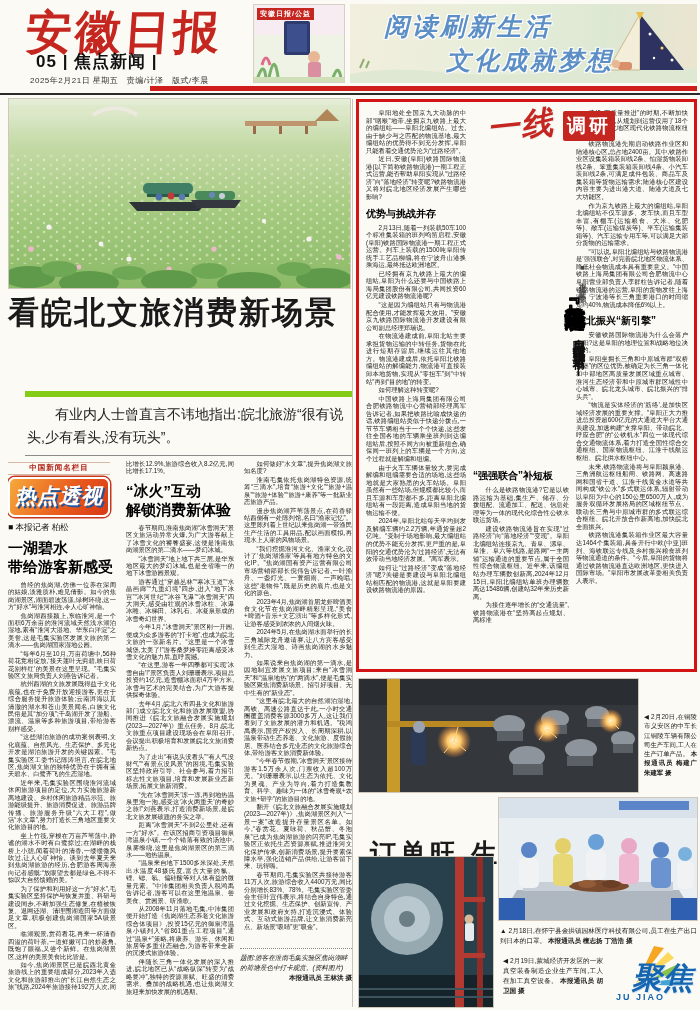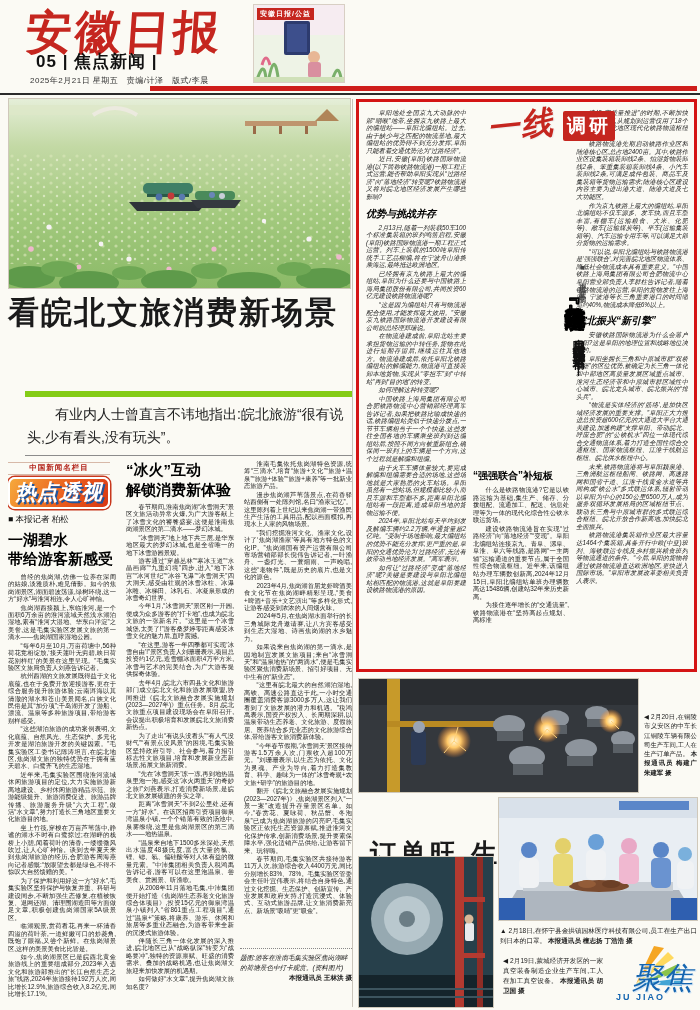--- a/index.html
+++ b/index.html
@@ -37,33 +37,33 @@
   .intro p{margin:0;text-indent:2em;}
   .feature-body{position:absolute;left:8px;top:460px;width:344px;height:545px;overflow:hidden;
     column-count:3;column-gap:10px;column-fill:auto;font-size:6.3px;line-height:1.18;
     text-align:justify;color:#222;}
   .feature-body p{margin:0 0 1px;text-indent:2em;}
   .feature-body h4{font-size:15px;line-height:1.3;margin:6px 0 4px;color:#000;break-inside:avoid;}
   .feature-body h4 span{display:block;}
   .badge-wrap{width:102px;break-inside:avoid;margin:2px 0 5px;}
   .badge-top{font-size:7.5px;font-weight:bold;color:#b3261c;text-align:center;letter-spacing:1px;
     border-top:1px solid #d7b9a8;border-bottom:1px solid #d7b9a8;padding:1px 0;margin-bottom:2px;}
-  .badge-main{height:32px;border-radius:7px;border:2px solid #fff;box-shadow:0 0 0 1.5px #c8371c;
+  .badge-main{height:40px;border-radius:7px;border:2px solid #fff;box-shadow:0 0 0 1.5px #c8371c;
     background:linear-gradient(120deg,#f6a93c,#ea5e1e 55%,#d93714);display:flex;align-items:center;
     justify-content:center;color:#fff;font-size:21px;font-weight:900;font-style:italic;letter-spacing:1px;
     text-shadow:2px 2px 0 #1f56a0;}
   .feature-byline{font-size:8.5px;font-weight:normal;margin:2px 0 6px;color:#111;}
   .timu-caption{position:absolute;left:240px;top:948px;width:112px;background:#fbfaf4;
     border-top:1px dotted #888;padding-top:4px;font-size:6.6px;line-height:1.45;font-style:italic;}
   .timu-caption .credit{display:block;text-align:right;font-weight:bold;font-style:normal;margin-top:1px;}
 
   
   .diaoyan{position:absolute;left:356px;top:99px;width:341px;height:573px;border:3px solid #d41414;
     background:#fbfaf4;padding:7px 6px 5px 7px;display:flex;gap:7px;}
-  .dy-col{font-size:6.3px;line-height:1.2;text-align:justify;overflow:hidden;color:#222;font-style:italic;}
+  .dy-col{font-size:6.3px;line-height:1.2;text-align:justify;overflow:hidden;color:#222;}
   .dy-col p{margin:0 0 1px;text-indent:2em;}
   .dy-col h4,.dy-mid h4{font-size:10px;font-weight:900;margin:7px 0 4px;color:#000;}
   .dy-colA{width:100px;}
   .dy-mid{width:96px;position:relative;display:flex;flex-direction:column;}
   .dy-colC{flex:1;}
   .dy-logo{position:absolute;left:128px;top:2px;width:210px;display:flex;align-items:center;z-index:3;}
   .dy-logo-script{font-family:"DejaVu Serif",serif;font-size:32px;font-weight:900;font-style:italic;
     color:#c5261f;transform:rotate(-6deg);letter-spacing:2px;text-shadow:1px 1px 0 #eee;}
   .dy-logo-box{margin-left:8px;background:#c5261f;color:#fff;font-size:19px;font-weight:900;
     padding:2px 4px;letter-spacing:3px;border-radius:2px;}
@@ -81,21 +81,21 @@
     text-align:justify;}
   .caption-credit{font-weight:bold;}
   .dingdan-title{position:absolute;left:370px;top:836px;font-size:26px;font-weight:900;letter-spacing:4px;}
   .food-photo{position:absolute;left:498px;top:797px;width:200px;height:124px;border:1px solid #cfc8ba;}
   .mask-caption{position:absolute;left:500px;top:926px;width:197px;font-size:6.6px;line-height:1.5;
     text-align:justify;}
   .vac-photo{position:absolute;left:358px;top:856px;width:136px;height:152px;border:1px solid #cfc8ba;}
   .vac-caption{position:absolute;left:503px;top:956px;width:100px;font-size:6.6px;line-height:1.5;
     text-align:justify;}
   .jujiao{position:absolute;left:606px;top:944px;width:92px;height:64px;}
-  .jujiao-main{position:absolute;left:26px;top:14px;font-size:30px;font-weight:400;font-style:italic;
+  .jujiao-main{position:absolute;left:26px;top:14px;font-size:30px;font-weight:700;font-style:italic;
     color:#1565b0;letter-spacing:1px;text-shadow:1px 1px 0 #cfe3f4;}
   .jujiao-sub{position:absolute;left:10px;top:48px;font-size:9px;font-weight:bold;color:#1565b0;
     letter-spacing:2px;}
 </style>
 </head>
 <body>
 
 <div id="page" data-interactable="false">
 
   <div class="paper-name" data-interactable="false">安徽日报</div>
@@ -110,20 +110,37 @@
       <rect x="30" y="16" width="26" height="34" rx="2" fill="#2d3b6e"></rect>
       <rect x="33" y="19" width="20" height="28" fill="#3d4f8c"></rect>
       <circle cx="60" cy="52" r="6" fill="#e8b795"></circle>
       <rect x="54" y="57" width="13" height="16" rx="3" fill="#d98f9f"></rect>
       <path d="M2,78 q8,-26 10,-4 M14,78 q6,-34 10,-6 M78,76 q6,-20 9,-3" stroke="#7ab06a" stroke-width="3" fill="none"></path>
       <path d="M8,60 q4,-14 8,0" stroke="#e06a8a" stroke-width="3" fill="none"></path>
       <rect y="72" width="92" height="7" fill="#cfe0b8"></rect>
     </svg>
   </div>
 
+  <div class="banner" data-interactable="false">
+    <svg data-interactable="false" width="347" height="79" viewBox="0 0 347 79" style="position:absolute;left:0;top:0;">
+      <path d="M0,70 q40,-8 90,-2 t120,0 t137,-4 v15 h-347 z" fill="#dfe8d2"></path>
+      <path d="M10,64 l4,-9 M16,64 l3,-7 M300,60 l4,-8 M308,62 l3,-6" stroke="#8fae74" stroke-width="2"></path>
+      <polygon points="258,66 290,10 290,66" fill="#f3eeda" stroke="#c9b98c" stroke-width="1"></polygon>
+      <polygon points="290,10 334,66 290,66" fill="#2d3260"></polygon>
+      <circle cx="300" cy="30" r="1.5" fill="#fff"></circle>
+        <circle cx="312" cy="44" r="1.5" fill="#ffd95e"></circle>
+      <circle cx="322" cy="56" r="1.5" fill="#fff"></circle>
+        <circle cx="304" cy="54" r="1.2" fill="#fff"></circle>
+      <polygon points="286,8 294,8 290,16" fill="#e8c14a"></polygon>
+      <rect x="268" y="58" width="14" height="8" rx="3" fill="#d98f6a"></rect>
+      <circle cx="266" cy="60" r="4" fill="#e8b795"></circle>
+    </svg>
+    <div class="banner-l1" data-interactable="false">阅读刷新生活</div>
+    <div class="banner-l2" data-interactable="false">文化成就梦想</div>
+  </div>
 
   <div class="red-strip" data-interactable="false"></div>
   <div class="head-rule" data-interactable="false"></div>
   <div class="v-divider" data-interactable="false"></div>
 
   <div class="lotus-photo" data-interactable="false">
     <svg width="341" height="189" viewBox="0 0 341 189" preserveAspectRatio="none" data-interactable="false">
       <defs>
         <linearGradient id="lg" x1="0" y1="0" x2="0" y2="1">
           <stop offset="0" stop-color="#e5eed8"></stop>

